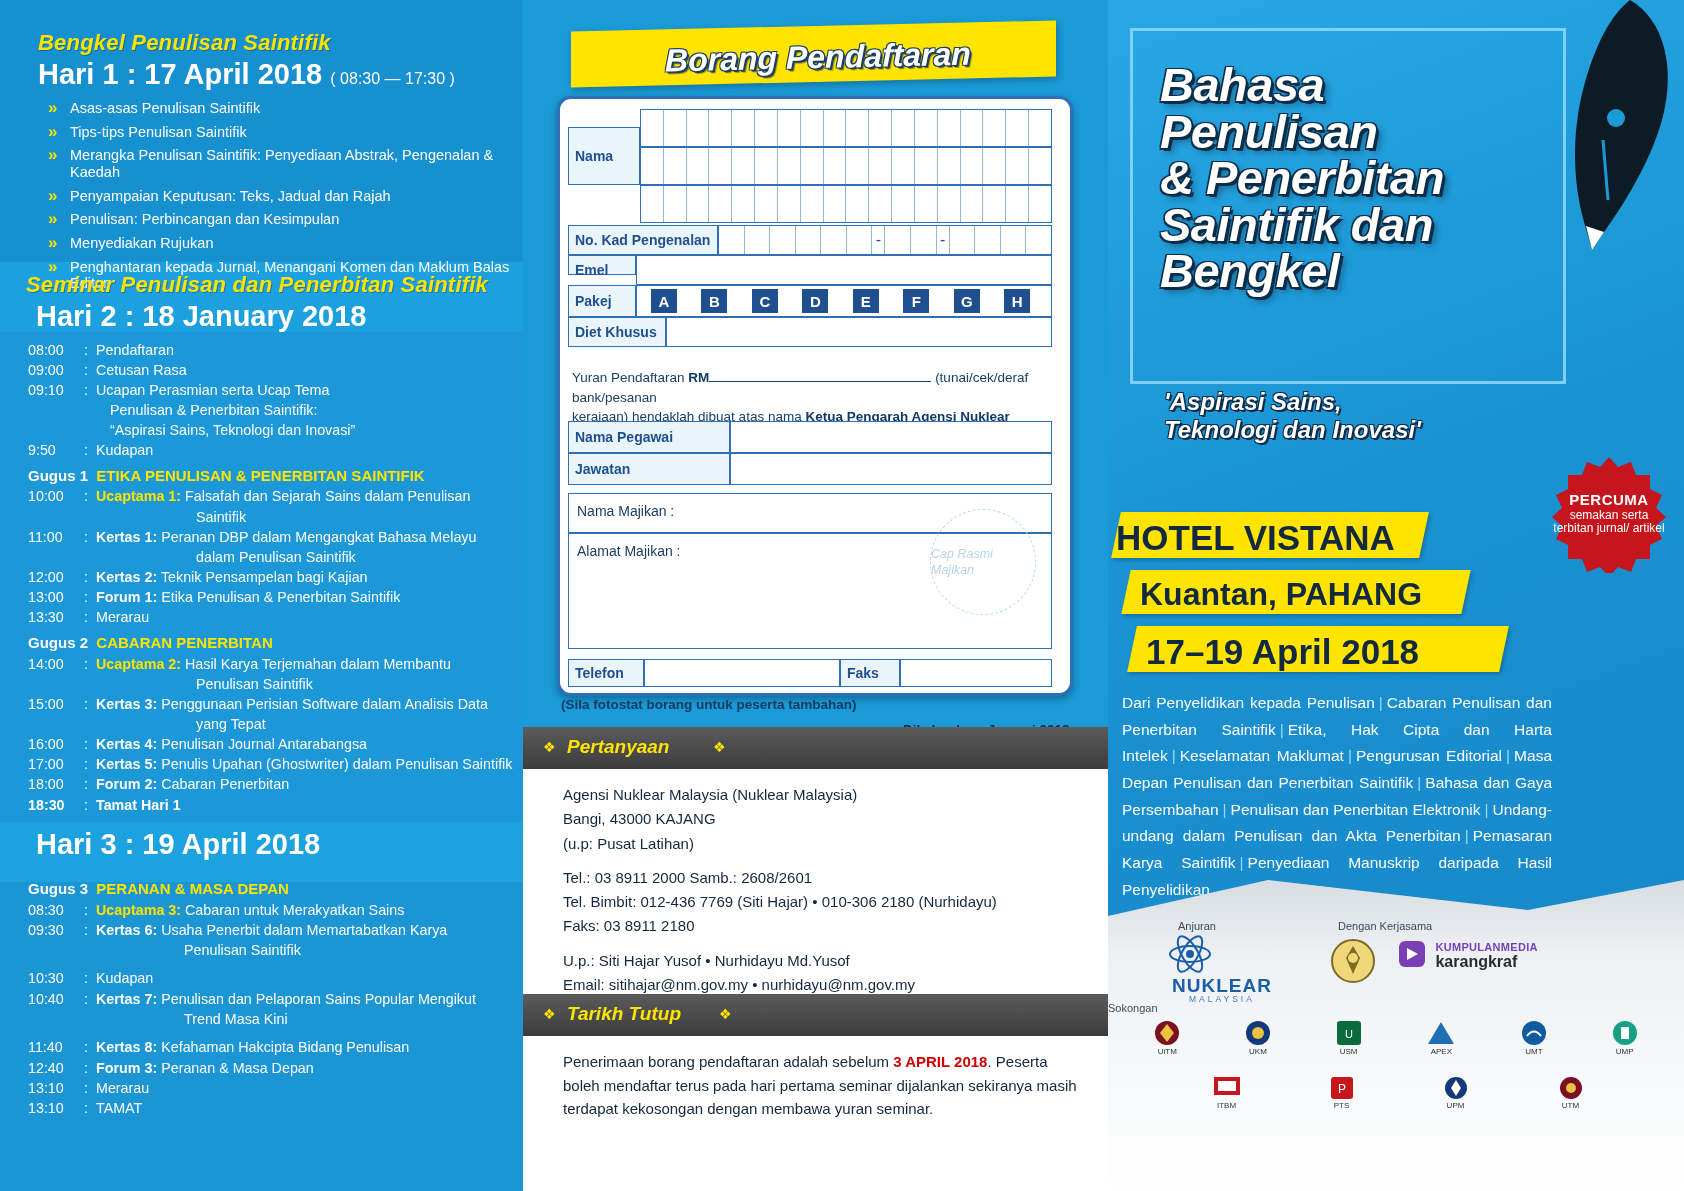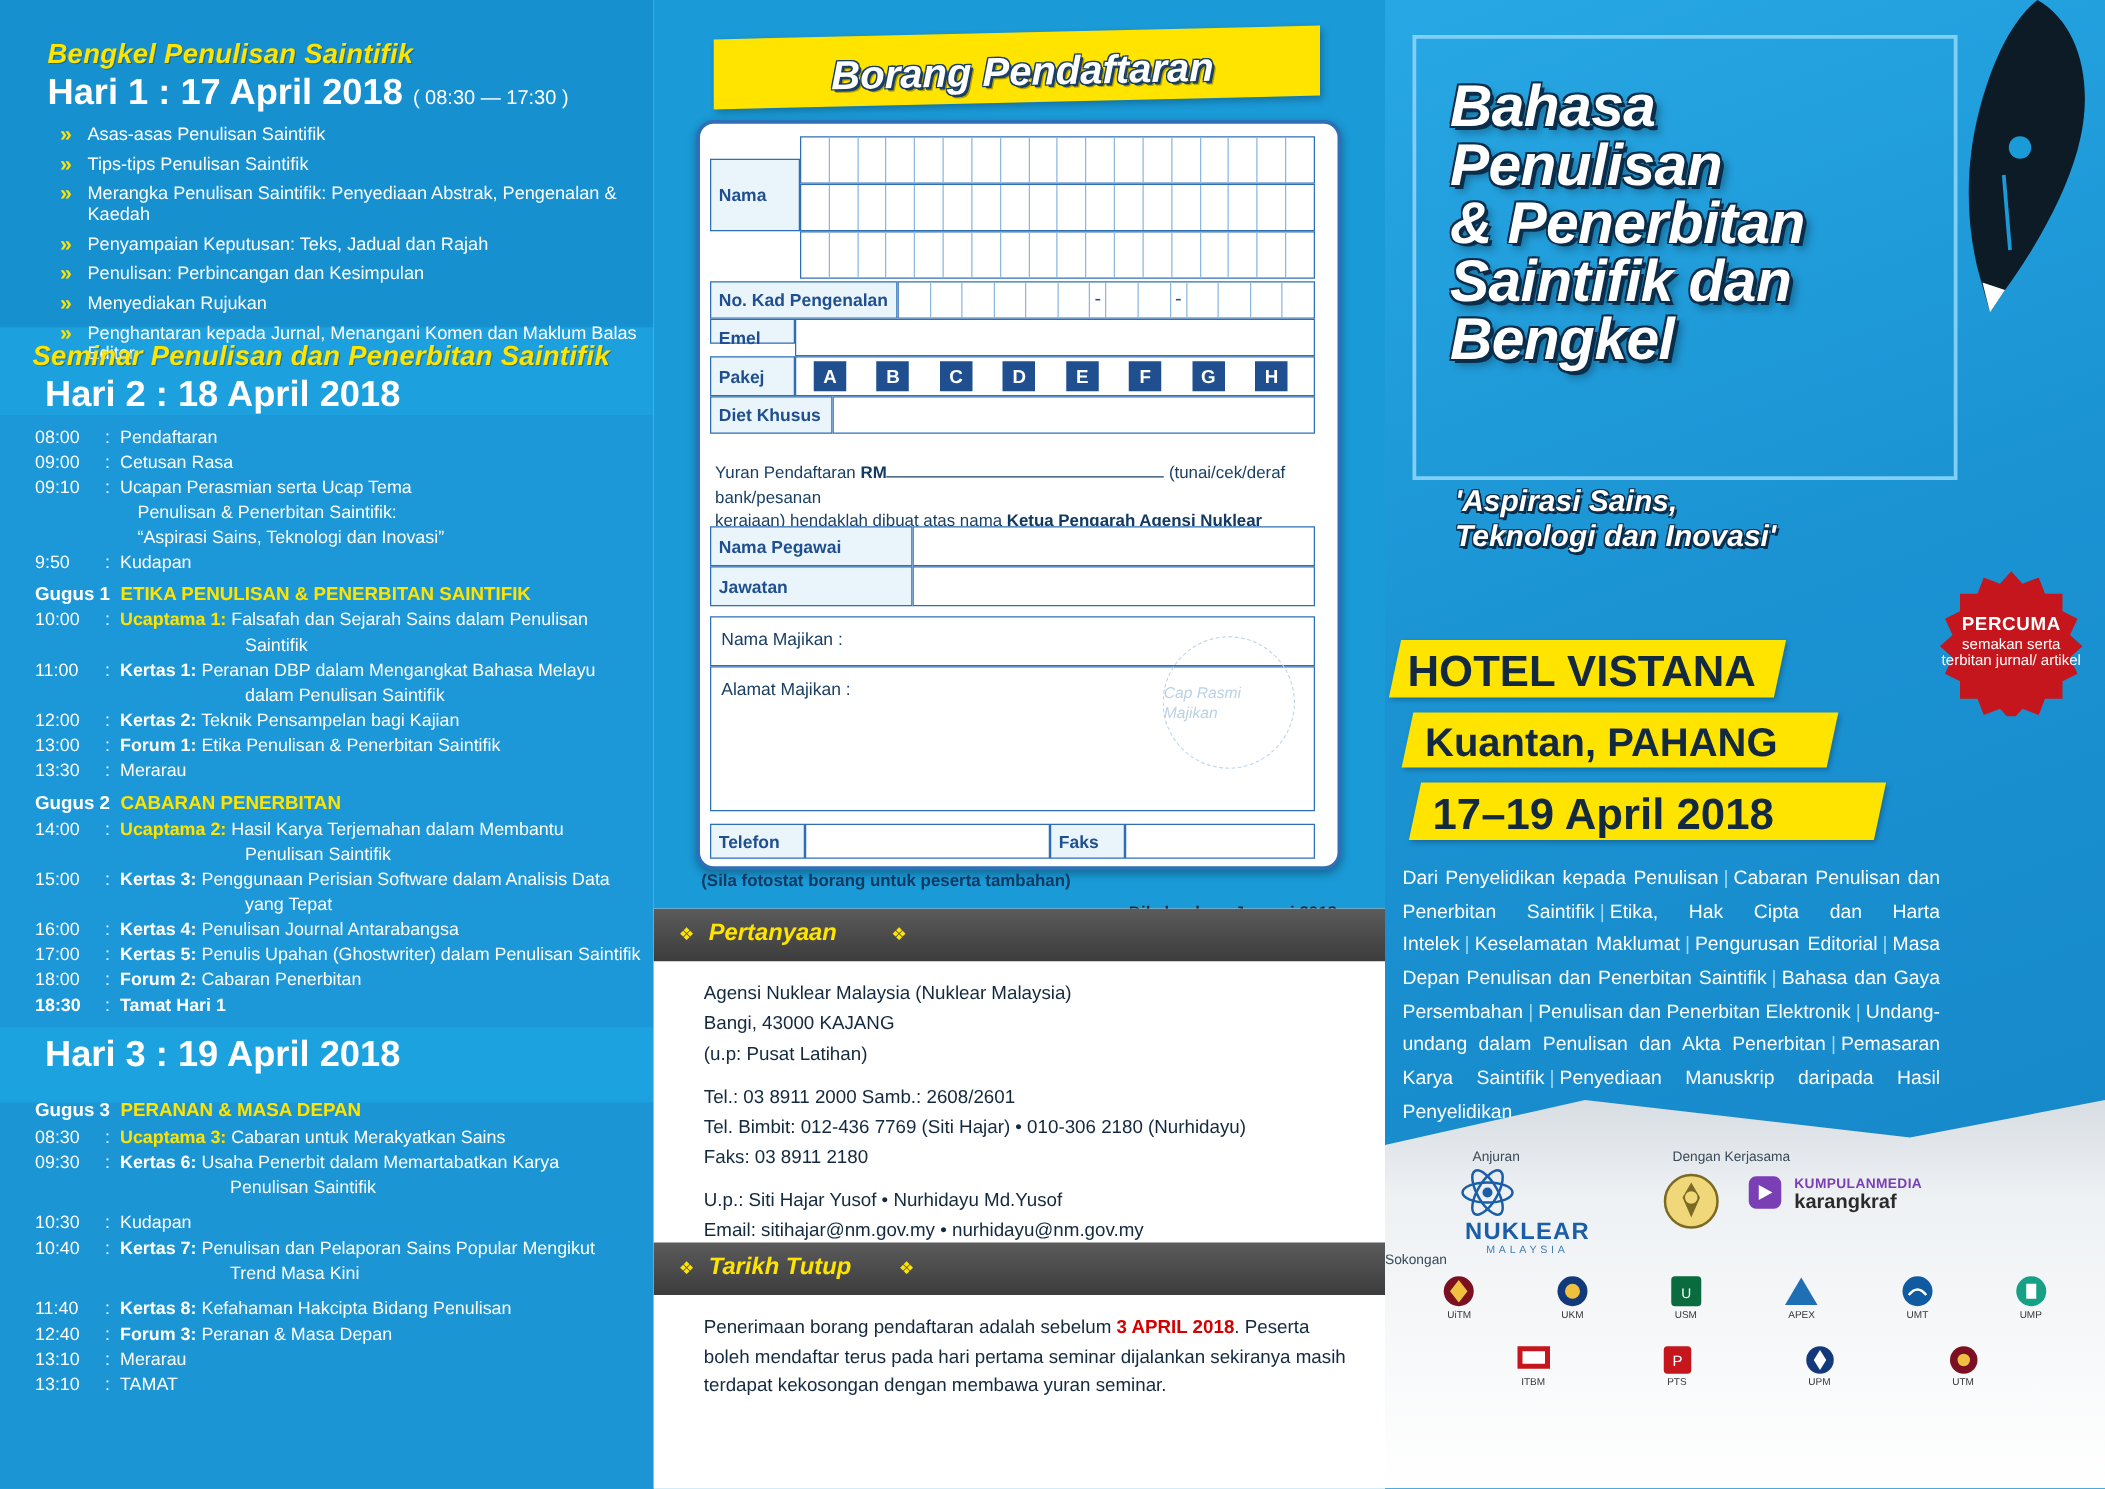--- a/index.html
+++ b/index.html
@@ -225,21 +225,21 @@
         <li>Asas-asas Penulisan Saintifik</li>
         <li>Tips-tips Penulisan Saintifik</li>
         <li>Merangka Penulisan Saintifik: Penyediaan Abstrak, Pengenalan &amp; Kaedah</li>
         <li>Penyampaian Keputusan: Teks, Jadual dan Rajah</li>
         <li>Penulisan: Perbincangan dan Kesimpulan</li>
         <li>Menyediakan Rujukan</li>
         <li>Penghantaran kepada Jurnal, Menangani Komen dan Maklum Balas Editor</li>
       </ul>
 
       <div style="position:absolute;left:26px;top:272px;" class="yelheadita">Seminar Penulisan dan Penerbitan Saintifik</div>
-      <div style="position:absolute;left:36px;top:300px;" class="whitehead">Hari 2 : 18 April 2018</div>
+      <div style="position:absolute;left:36px;top:300px;" class="whitehead">Hari 2 : 18 January 2018</div>
 
       <div style="position:absolute;left:28px;top:340px;width:485px;">
         <table class="sched">
           <tbody>
               <tr>
                 <td class="tm">08:00</td>
                 <td class="cl">:</td>
                 <td>Pendaftaran</td>
               </tr>
           <tr>
@@ -638,21 +638,21 @@
 
     <svg class="seal" viewBox="0 0 118 118">
       <polygon fill="#c4161c" points="59,2 68,12 81,7 86,20 100,20 100,34 112,40 106,53 116,62 106,71 112,84 100,90 100,104 86,104 81,117 68,112 59,122 50,112 37,117 32,104 18,104 18,90 6,84 12,71 2,62 12,53 6,40 18,34 18,20 32,20 37,7 50,12"></polygon>
     </svg>
     <div class="sealtxt">
       <div class="p1">PERCUMA</div>
       <div class="p2">semakan serta terbitan jurnal/ artikel</div>
     </div>
 
     <div class="ybar" style="left:8px;top:512px;width:308px;height:46px;"></div>
-    <div class="ybar-txt" style="left:18px;top:518px;font-size:35px;">HOTEL VISTANA</div>
+    <div class="ybar-txt" style="left:8px;top:518px;font-size:35px;">HOTEL VISTANA</div>
 
     <div class="ybar" style="left:18px;top:570px;width:340px;height:44px;"></div>
     <div class="ybar-txt" style="left:32px;top:576px;font-size:32px;">Kuantan, PAHANG</div>
 
     <div class="ybar" style="left:24px;top:626px;width:372px;height:46px;"></div>
     <div class="ybar-txt" style="left:38px;top:632px;font-size:35px;">17–19 April 2018</div>
 
     <div class="rlist">
       <span>Dari Penyelidikan kepada Penulisan</span><span class="sep">|</span><span>Cabaran Penulisan dan Penerbitan Saintifik</span><span class="sep">|</span><span>Etika, Hak Cipta dan Harta Intelek</span><span class="sep">|</span><span>Keselamatan Maklumat</span><span class="sep">|</span><span>Pengurusan Editorial</span><span class="sep">|</span><span>Masa Depan Penulisan dan Penerbitan Saintifik</span><span class="sep">|</span><span>Bahasa dan Gaya Persembahan</span><span class="sep">|</span><span>Penulisan dan Penerbitan Elektronik</span><span class="sep">|</span><span>Undang-undang dalam Penulisan dan Akta Penerbitan</span><span class="sep">|</span><span>Pemasaran Karya Saintifik</span><span class="sep">|</span><span>Penyediaan Manuskrip daripada Hasil Penyelidikan</span>
     </div>

